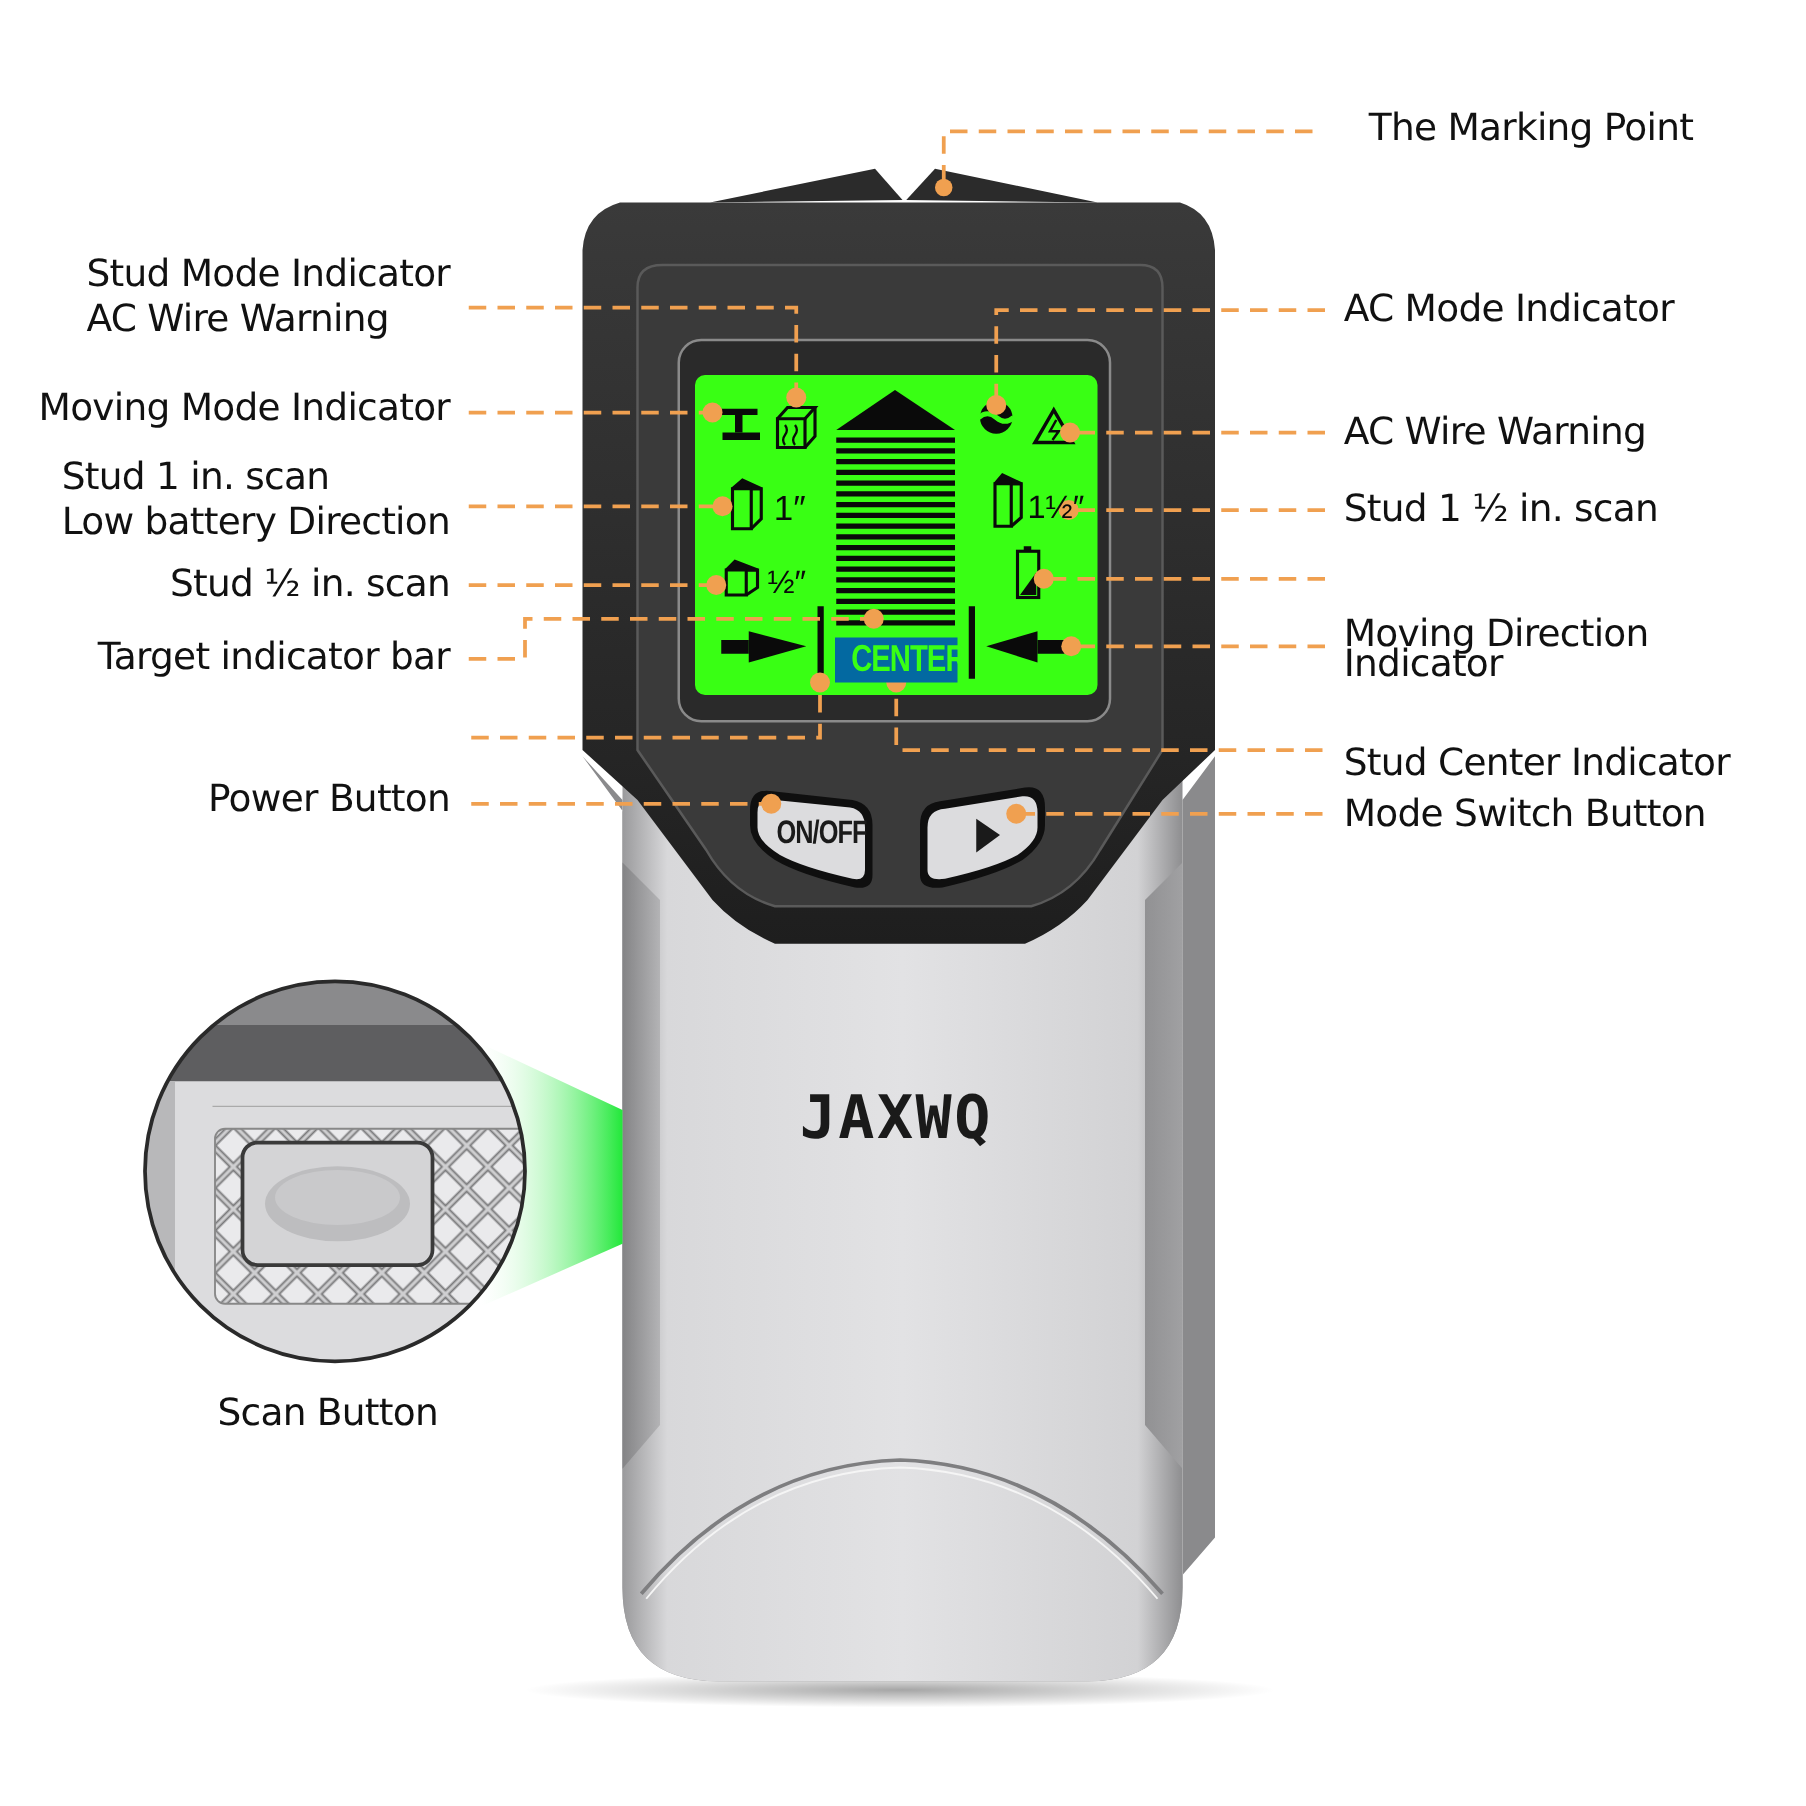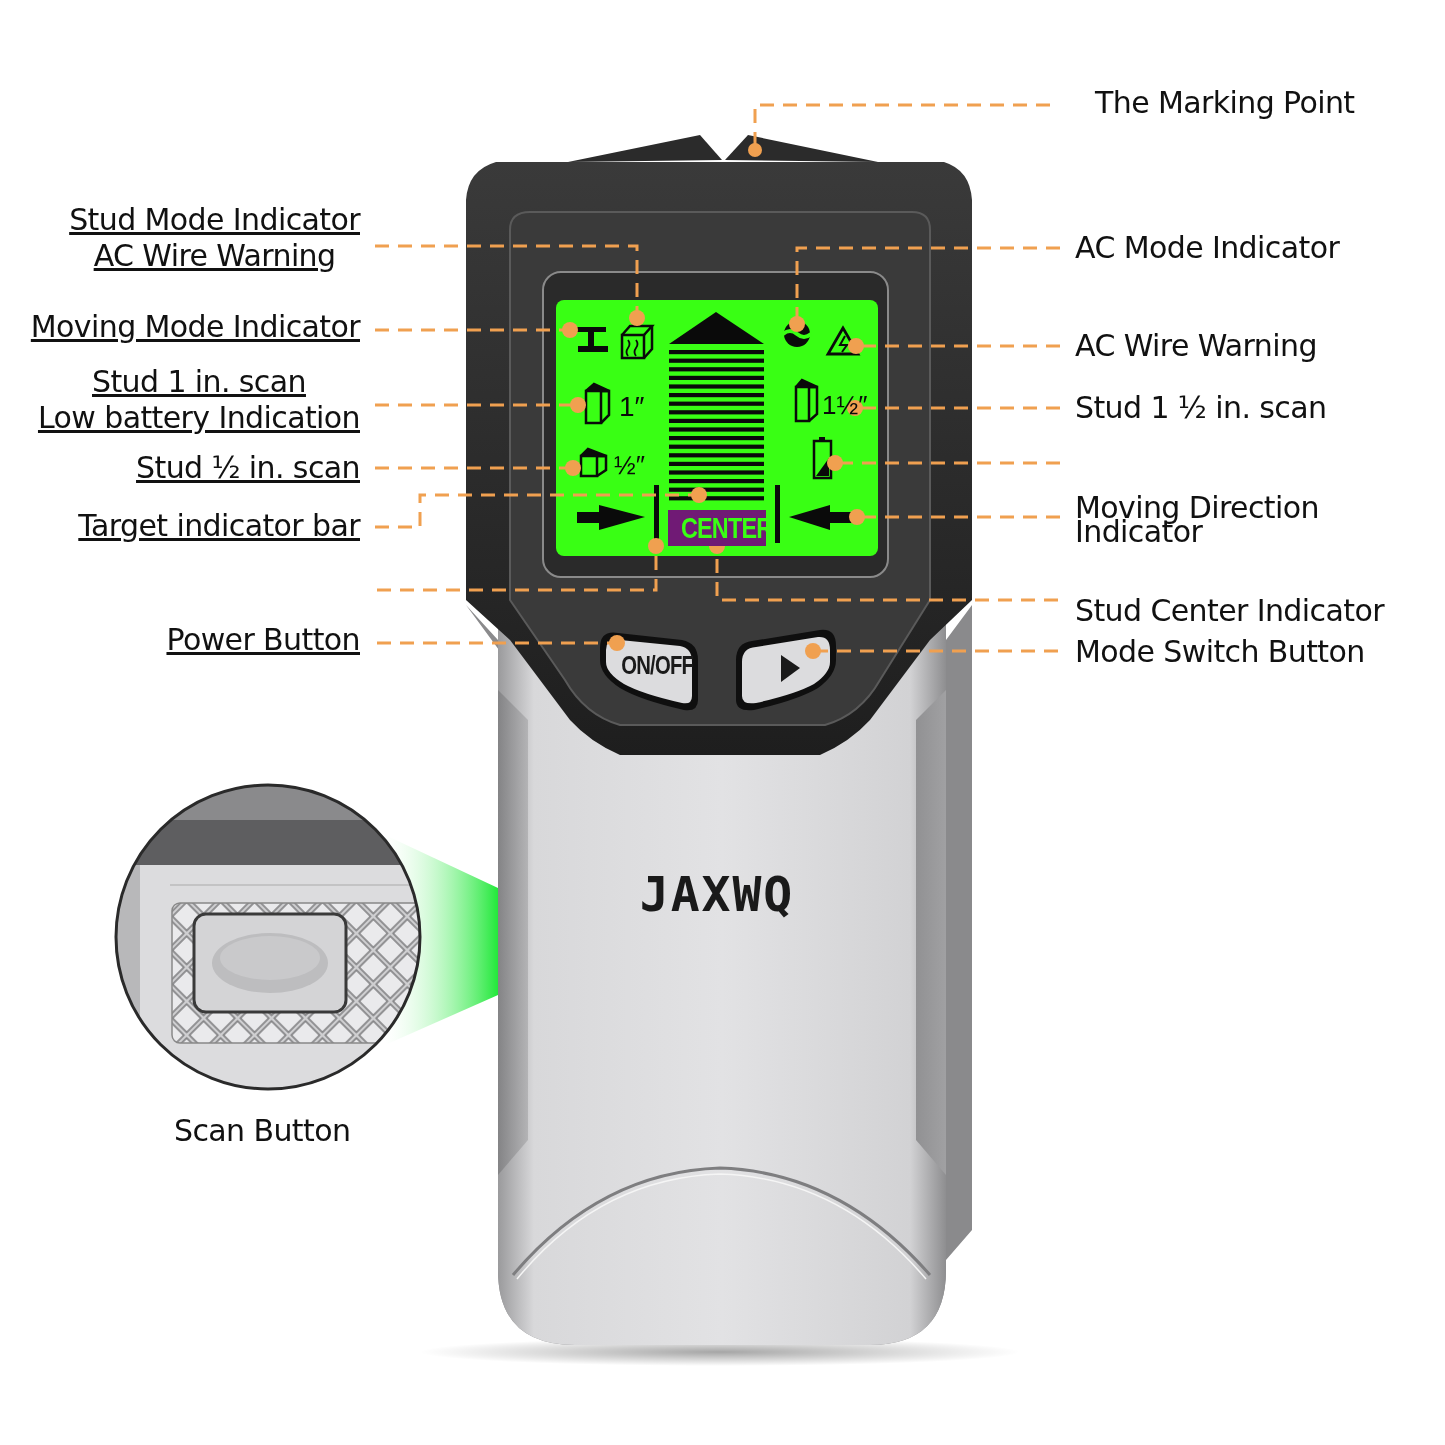--- a/index.html
+++ b/index.html
@@ -1,24 +1,24 @@
 <!DOCTYPE html>
 <html><head>
 <meta charset="utf-8">
 <style>
   html,body{margin:0;padding:0;background:#ffffff;}
   body{width:1445px;height:1445px;position:relative;overflow:hidden;font-family:"DejaVu Sans","Liberation Sans",sans-serif;}
   #stage{position:absolute;left:0;top:0;width:1445px;height:1445px;}
   .lbl{position:absolute;font-family:"DejaVu Sans","Liberation Sans",sans-serif;font-size:30px;line-height:36px;color:#111;white-space:nowrap;letter-spacing:-0.6px;}
-  .lbl.r{text-align:center;text-decoration:underline;}
+  .lbl.r{text-align:left;}
   .lbl.l{text-align:left;}
   .lbl .line{display:block;}
   .brand{position:absolute;left:622px;top:866px;width:190px;text-align:center;font-family:"DejaVu Sans Mono","Liberation Mono",monospace;font-size:48px;font-weight:bold;letter-spacing:2px;color:#1a1a1a;}
   .onoff{position:absolute;left:612px;top:650px;width:84px;text-align:center;font-family:"Liberation Sans","DejaVu Sans",sans-serif;font-size:26px;font-weight:bold;color:#1a1a1a;transform:scaleX(0.78);letter-spacing:-1px;}
-  .lcd-center{position:absolute;left:668px;top:510px;width:98px;height:36px;background:#701a75;color:#39ff14;font-family:"Liberation Sans","DejaVu Sans",sans-serif;font-weight:bold;font-size:30px;line-height:36px;text-align:center;transform-origin:center;letter-spacing:-1px;}
+  .lcd-center{position:absolute;left:668px;top:510px;width:98px;height:36px;background:#0369a1;color:#39ff14;font-family:"Liberation Sans","DejaVu Sans",sans-serif;font-weight:bold;font-size:30px;line-height:36px;text-align:center;transform-origin:center;letter-spacing:-1px;}
   .lcd-center span{display:inline-block;transform:scaleX(0.78);}
   .frac{position:absolute;font-family:"Liberation Sans","DejaVu Sans",sans-serif;color:#0a0a0a;font-size:26px;line-height:26px;}
 </style>
 </head>
 <body>
 
 <div id="stage">
 <svg width="1445" height="1445" viewBox="0 0 1445 1445" xmlns="http://www.w3.org/2000/svg">
   <defs>
     <linearGradient id="silver" x1="0" y1="0" x2="1" y2="0">
@@ -241,21 +241,21 @@
 <div class="brand">JAXWQ</div>
 
 
 <div class="lbl r" style="right:1085px;top:202px;">
   <span class="line">Stud Mode Indicator</span>
   <span class="line">AC Wire Warning</span>
 </div>
 <div class="lbl r" style="right:1085px;top:309px;">Moving Mode Indicator</div>
 <div class="lbl r" style="right:1085px;top:364px;">
   <span class="line">Stud 1 in. scan</span>
-  <span class="line">Low battery Indication</span>
+  <span class="line">Low battery Direction</span>
 </div>
 <div class="lbl r" style="right:1085px;top:450px;">Stud ½ in. scan</div>
 <div class="lbl r" style="right:1085px;top:508px;">Target indicator bar</div>
 <div class="lbl r" style="right:1085px;top:622px;margin-left:24px;">Power Button</div>
 
 
 <div class="lbl l" style="left:1075px;top:85px;margin-left:20px;">The Marking Point</div>
 <div class="lbl l" style="left:1075px;top:230px;">AC Mode Indicator</div>
 <div class="lbl l" style="left:1075px;top:328px;">AC Wire Warning</div>
 <div class="lbl l" style="left:1075px;top:390px;">Stud 1 ½ in. scan</div>

